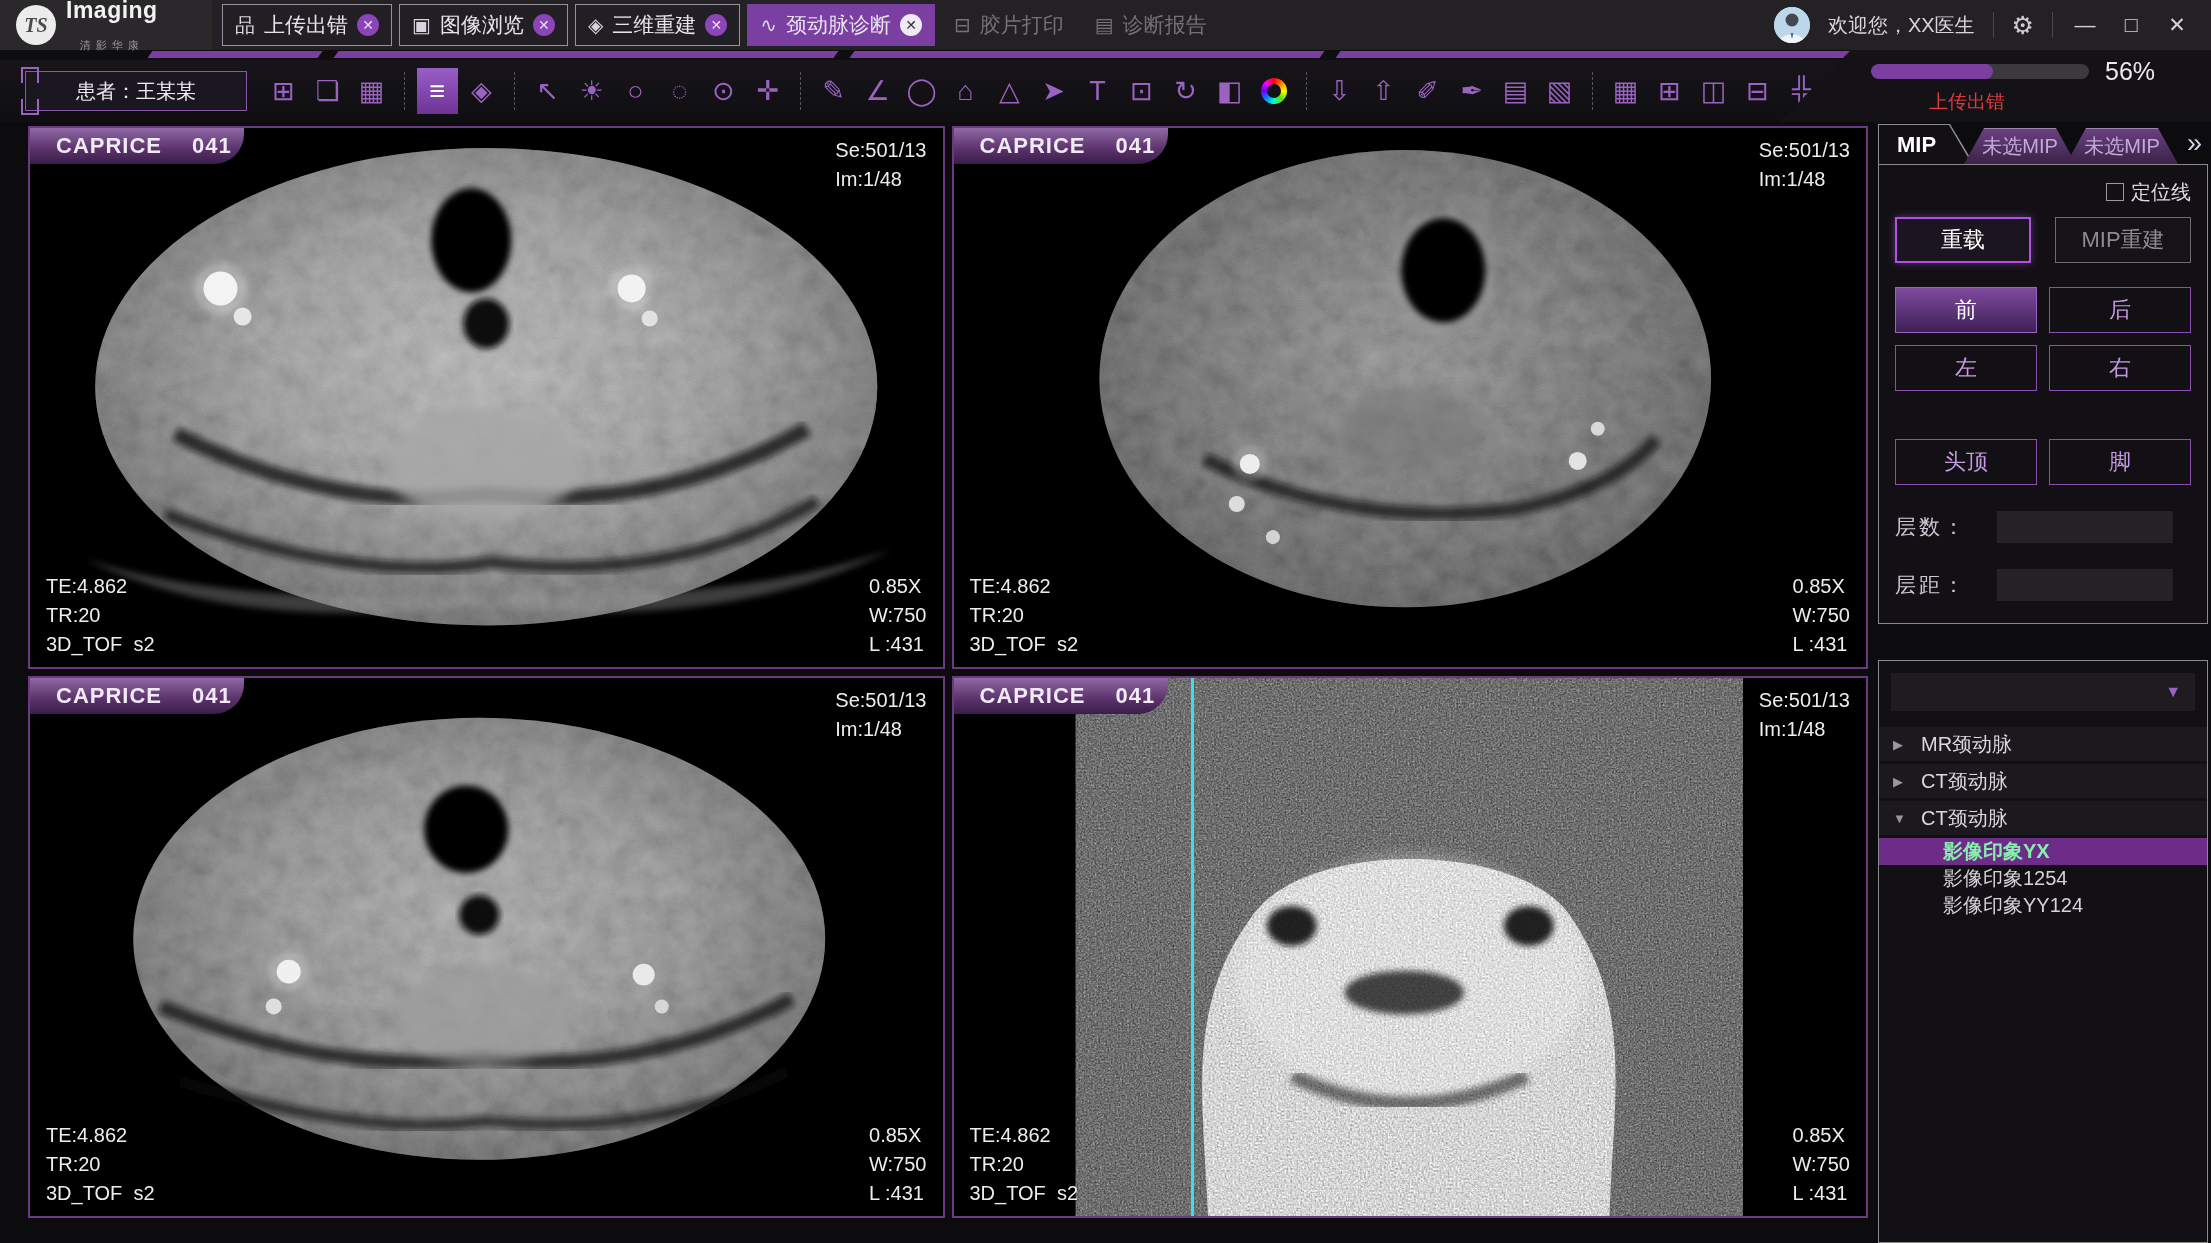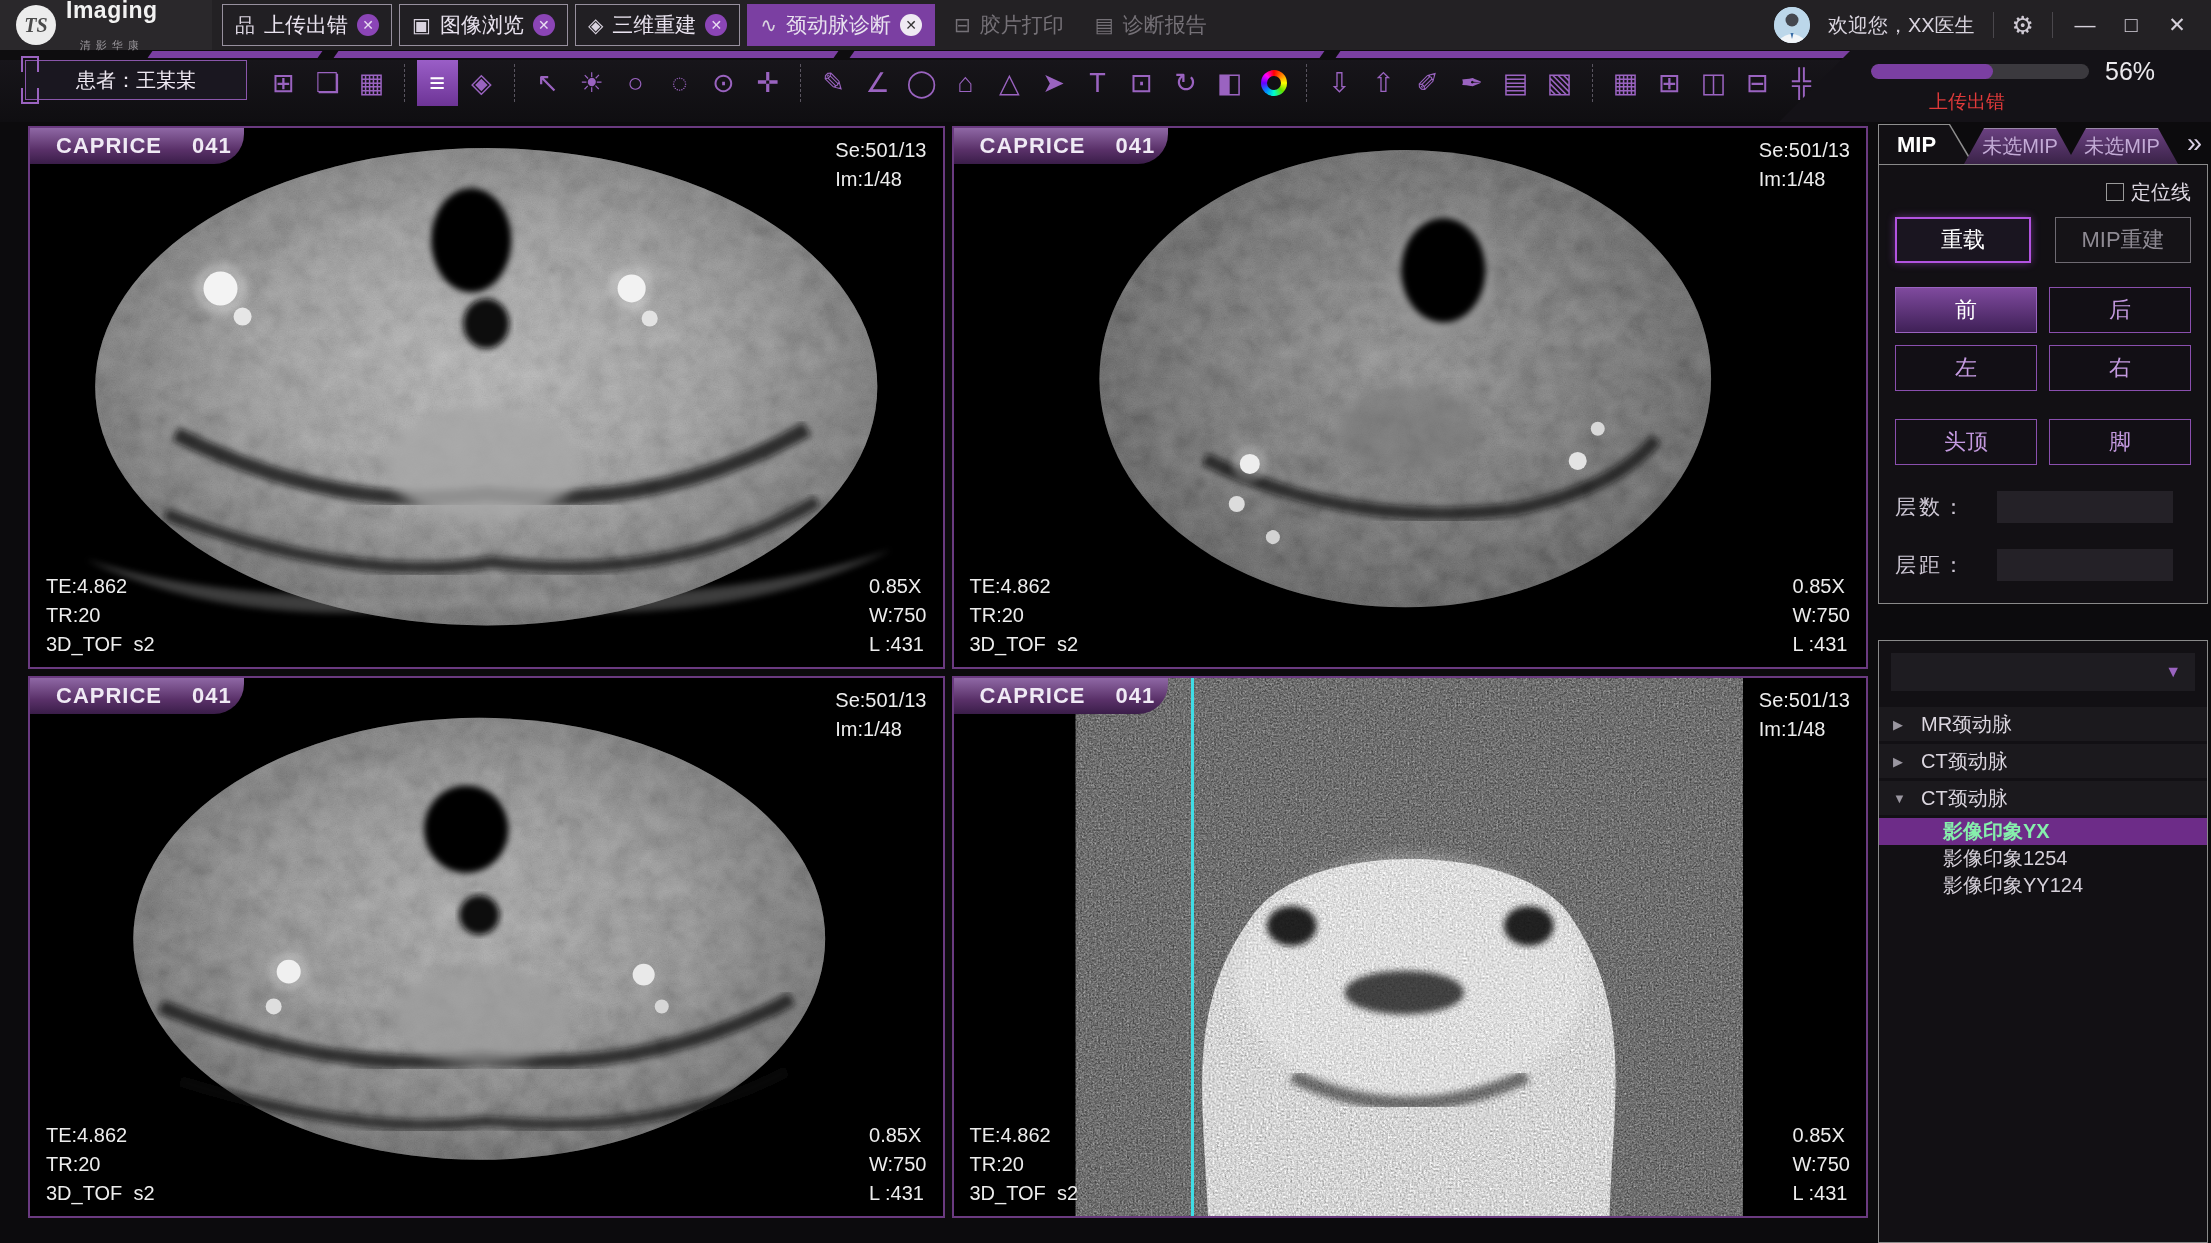--- a/index.html
+++ b/index.html
@@ -32,21 +32,21 @@
   .welcome { color:#d9d4de; font-size:20px; }
   .tb-sep { width:1px; height:26px; background:#4a474c; }
   .gear { color:#cfcad4; font-size:25px; }
   .winbtn { color:#d5d0da; font-size:21px; width:28px; text-align:center; }
 
   
   .deco-strip { height:10px; background:#0e0d0f; display:flex; gap:16px; padding-left:150px; overflow:hidden; }
   .deco-bar { height:7px; margin-top:1px; background:#7b3fa2; transform:skewX(-35deg); }
 
   
-  .toolbar { position:relative; height:62px; background:linear-gradient(#17151a,#0f0e11); display:flex; align-items:flex-start; padding-left:25px; }
+  .toolbar { position:relative; height:62px; background:linear-gradient(#17151a,#0f0e11); display:flex; align-items:center; padding-left:25px; }
   .patient-box { position:relative; width:222px; height:40px; border:1px solid #8a56ab; background:#1a1720;
                  display:flex; align-items:center; justify-content:center; color:#efe9f2; font-size:20px; }
   .patient-box::before, .patient-box::after { content:""; position:absolute; width:14px; height:14px; }
   .patient-box::before { left:-5px; top:-5px; border-left:2px solid #9a63c0; border-top:2px solid #9a63c0; }
   .patient-box::after { right:-5px; bottom:-5px; border-right:2px solid #9a63c0; border-bottom:2px solid #9a63c0; }
   .corner2::before, .corner2::after { content:""; position:absolute; width:14px; height:14px; }
   .corner2::before { right:-5px; top:-5px; border-right:2px solid #9a63c0; border-top:2px solid #9a63c0; }
   .corner2::after { left:-5px; bottom:-5px; border-left:2px solid #9a63c0; border-bottom:2px solid #9a63c0; }
 
   .tools { display:flex; align-items:center; margin-left:16px; gap:3px; }
@@ -103,21 +103,21 @@
   .locator-label { color:#ded9e3; font-size:20px; }
   .btn-row { display:flex; justify-content:space-between; margin-top:10px; }
   .btn { display:flex; align-items:center; justify-content:center; font-size:22px; }
   .btn-reload { width:136px; height:46px; border:2px solid #b253e0; background:#1a1520; color:#fff;
                 box-shadow:0 0 8px rgba(178,83,224,.45); }
   .btn-mip { width:136px; height:46px; border:1px solid #6e6a72; background:#151317; color:#8f8b94; }
   .dir-grid { display:grid; grid-template-columns:1fr 1fr; gap:12px; margin-top:24px; }
   .dir-btn { height:46px; border:1px solid #8a4fae; background:#120f15; color:#c49ae0;
              display:flex; align-items:center; justify-content:center; font-size:22px; }
   .dir-btn.active { background:linear-gradient(#7f4a9e,#3f2057); color:#fff; border-color:#9a63c0; }
-  .dir-grid.row3 { margin-top:28px; }
+  .dir-grid.row3 { margin-top:48px; }
   .field-row { display:flex; align-items:center; margin-top:26px; gap:14px; }
   .field-label { color:#cfc9d6; font-size:21px; letter-spacing:3px; width:88px; }
   .field-input { width:176px; height:32px; background:#242127; border:none; outline:none; color:#ddd; font-size:19px; padding:0 8px; }
 
   .pbox2 { margin-top:36px; flex:1; padding:12px 12px; display:flex; flex-direction:column; min-height:0; }
   .dropdown { height:38px; background:#1e1c21; display:flex; align-items:center; justify-content:flex-end; padding-right:14px; }
   .dd-caret { color:#9a63c0; font-size:16px; }
   .tree { margin:16px -12px 0; }
   .tree-row { height:34px; margin-bottom:3px; background:#1b191d; display:flex; align-items:center;
               padding-left:14px; gap:12px; color:#dcd7e0; font-size:20px; }

